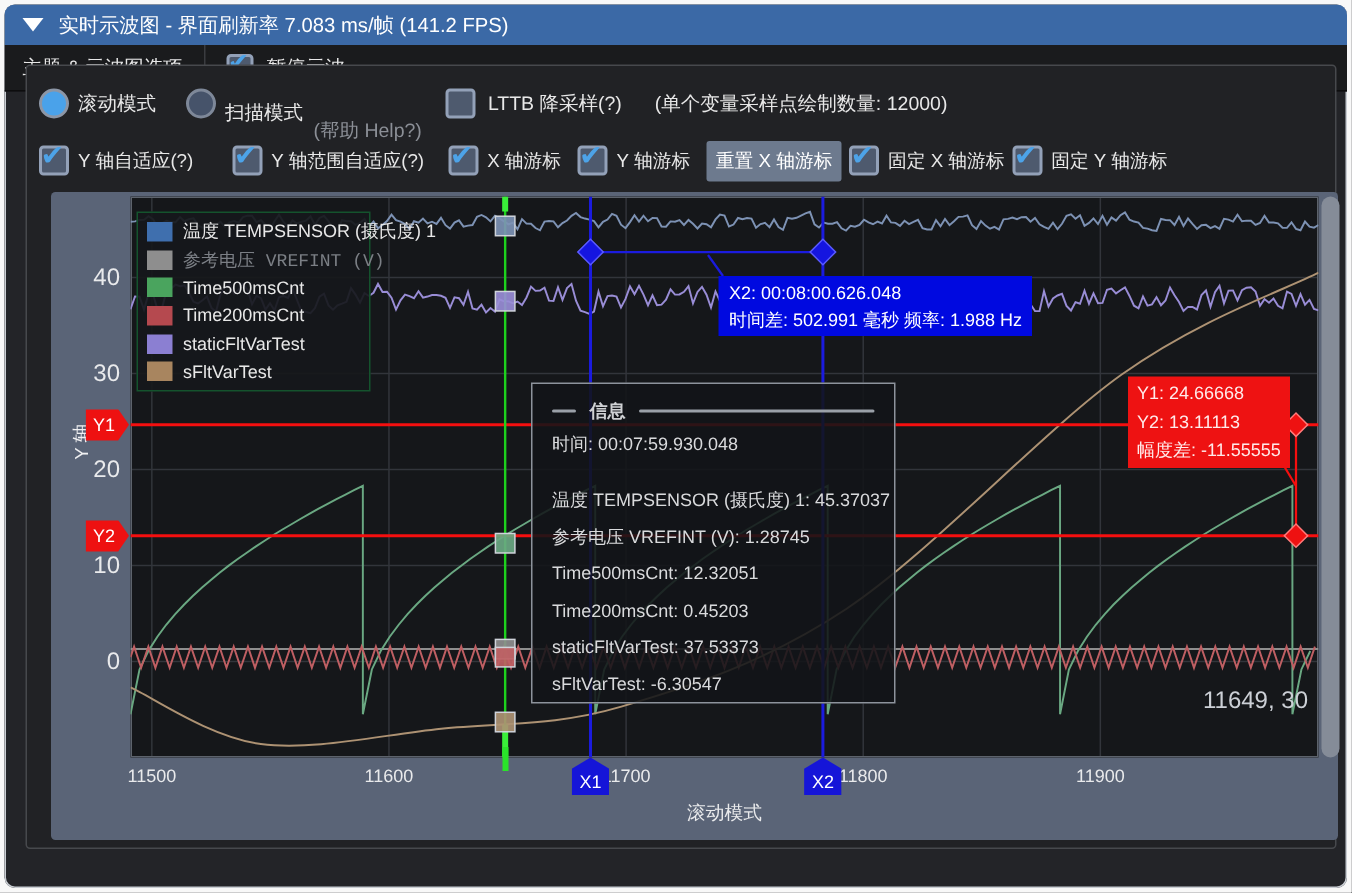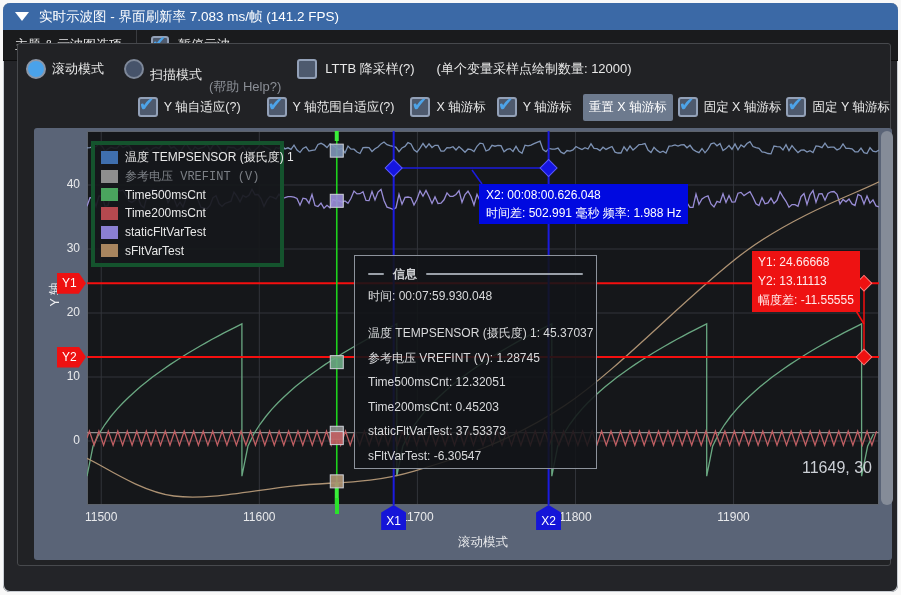--- a/index.html
+++ b/index.html
@@ -8,43 +8,43 @@
   
   #titlebar{position:absolute;left:0;top:0;right:0;height:27px;background:#3b69a6;display:flex;align-items:center;color:#fff;font-size:13.5px;}
   #collapse{width:0;height:0;border-left:7px solid transparent;border-right:7px solid transparent;border-top:9px solid #fff;margin:0 10px 0 12px;}
   
   #tabrow{position:absolute;left:0;top:27px;right:0;height:30px;background:#1a1b1d;display:flex;align-items:center;color:#e8e8e8;font-size:13px;border-bottom:1px solid #0d0d0e;}
   #optTab{padding:0 14px 0 12px;height:100%;display:flex;align-items:center;border-right:1px solid #3a3c40;}
   
   #panel{position:absolute;left:14px;top:40px;width:874px;height:523px;background:#212225;border:1px solid #47494d;border-radius:3px;box-sizing:border-box;}
   .ctrlrow{position:absolute;left:0;right:0;display:flex;align-items:center;color:#e8e8e8;font-size:13px;}
   #row1{top:10px;height:30px;}
-  #row2{top:48px;height:30px;font-size:12.5px;justify-content:flex-end;}
+  #row2{top:48px;height:30px;font-size:12.5px;}
   .cb{width:20px;height:20px;background:#4e5a6e;border:2px solid #93a1b8;border-radius:3px;box-sizing:border-box;position:relative;flex:0 0 auto;}
   .cb.checked::after{content:"\2714";position:absolute;left:-1px;top:-6px;font-size:19px;font-weight:bold;color:#4da3e8;}
   .cb.small{width:18px;height:18px;}
   .cb.small.checked::after{top:-6px;font-size:17px;}
   .radio{width:20px;height:20px;border-radius:50%;background:#46536a;border:2px solid #7e8899;box-sizing:border-box;position:relative;flex:0 0 auto;}
   .radio.sel{background:#4aa2ea;border-color:#8c96a6;}
   .btn{background:#6d7a8e;color:#fff;border-radius:2px;padding:5px 6px;font-size:12.5px;flex:0 0 auto;}
   .dim{color:#8b8f96;}
   
   #widget{position:absolute;left:16px;top:84px;width:858px;height:432px;background:#5a6477;border-radius:3px;}
   #plot{position:absolute;left:53px;top:3px;width:792px;height:374px;background:#15171a;}
   #plot svg{position:absolute;left:0;top:0;}
   #scrollbar{position:absolute;left:847px;top:3px;width:12px;height:374px;background:#858c98;border-radius:6px;}
-  .ytick{position:absolute;left:2px;width:44px;text-align:right;color:#e9eaec;font-size:12px;}
+  .ytick{position:absolute;left:2px;width:44px;text-align:right;color:#e9eaec;font-size:16px;}
   .xtick{position:absolute;width:64px;text-align:center;color:#e9eaec;font-size:12px;top:382px;}
   #ytitle{position:absolute;left:-4px;top:158px;width:50px;color:#f0f0f2;font-size:12.5px;transform:rotate(-90deg);text-align:center;}
   #xtitle{position:absolute;left:53px;top:406px;width:792px;text-align:center;color:#e9eaec;font-size:12.5px;}
   .ytag{position:absolute;width:29px;height:21px;background:#ee1111;color:#fff;font-size:12px;display:flex;align-items:center;padding-left:5px;box-sizing:border-box;clip-path:polygon(0 0,75% 0,100% 50%,75% 100%,0 100%);z-index:6;}
   .xtag{position:absolute;width:25px;height:25px;background:#1515d8;color:#fff;font-size:12px;display:flex;align-items:flex-end;justify-content:center;padding-bottom:2px;box-sizing:border-box;clip-path:polygon(50% 0,100% 30%,100% 100%,0 100%,0 30%);z-index:6;}
   #greenstub{position:absolute;width:4px;height:16px;background:#2ae32a;top:370px;z-index:5;}
   
-  #legend{position:absolute;left:4px;top:10px;width:193px;background:rgba(22,24,27,0.92);border:4px solid #14532d;box-sizing:border-box;padding:3px 6px;z-index:4;}
+  #legend{position:absolute;left:4px;top:10px;width:156px;background:rgba(22,24,27,0.92);border:1px solid #14532d;box-sizing:border-box;padding:3px 6px;z-index:4;}
   .legrow{display:flex;align-items:center;height:18.7px;font-size:12px;color:#e8e8e8;white-space:nowrap;}
   .legswatch{width:17px;height:13px;margin-right:7px;flex:0 0 auto;}
   #infopanel{position:absolute;left:267px;top:124px;width:243px;height:214px;background:rgba(18,20,24,0.88);border:1px solid #8d939c;box-sizing:border-box;padding:8px 13px;z-index:4;color:#d9dadc;font-size:12px;}
   #infotitle{display:flex;align-items:center;height:20px;font-weight:bold;color:#cfd1d4;}
   .hline{height:2px;background:#9aa0a8;border-radius:1px;}
   #infotime{line-height:24px;white-space:nowrap;}
   .inforow{line-height:24.5px;white-space:nowrap;}
   #xcursorbox{position:absolute;left:392px;top:53px;background:#0009e0;color:#fff;font-size:12px;line-height:18px;padding:2px 7px;white-space:nowrap;z-index:5;}
   #ycursorbox{position:absolute;left:665px;top:120px;background:#ee1212;color:#ffeaea;font-size:12px;line-height:19px;padding:2px 6px;white-space:nowrap;z-index:5;}
   #hovercoord{position:absolute;left:610px;top:328px;width:175px;text-align:right;color:#ccd0d6;font-size:16px;z-index:3;}

